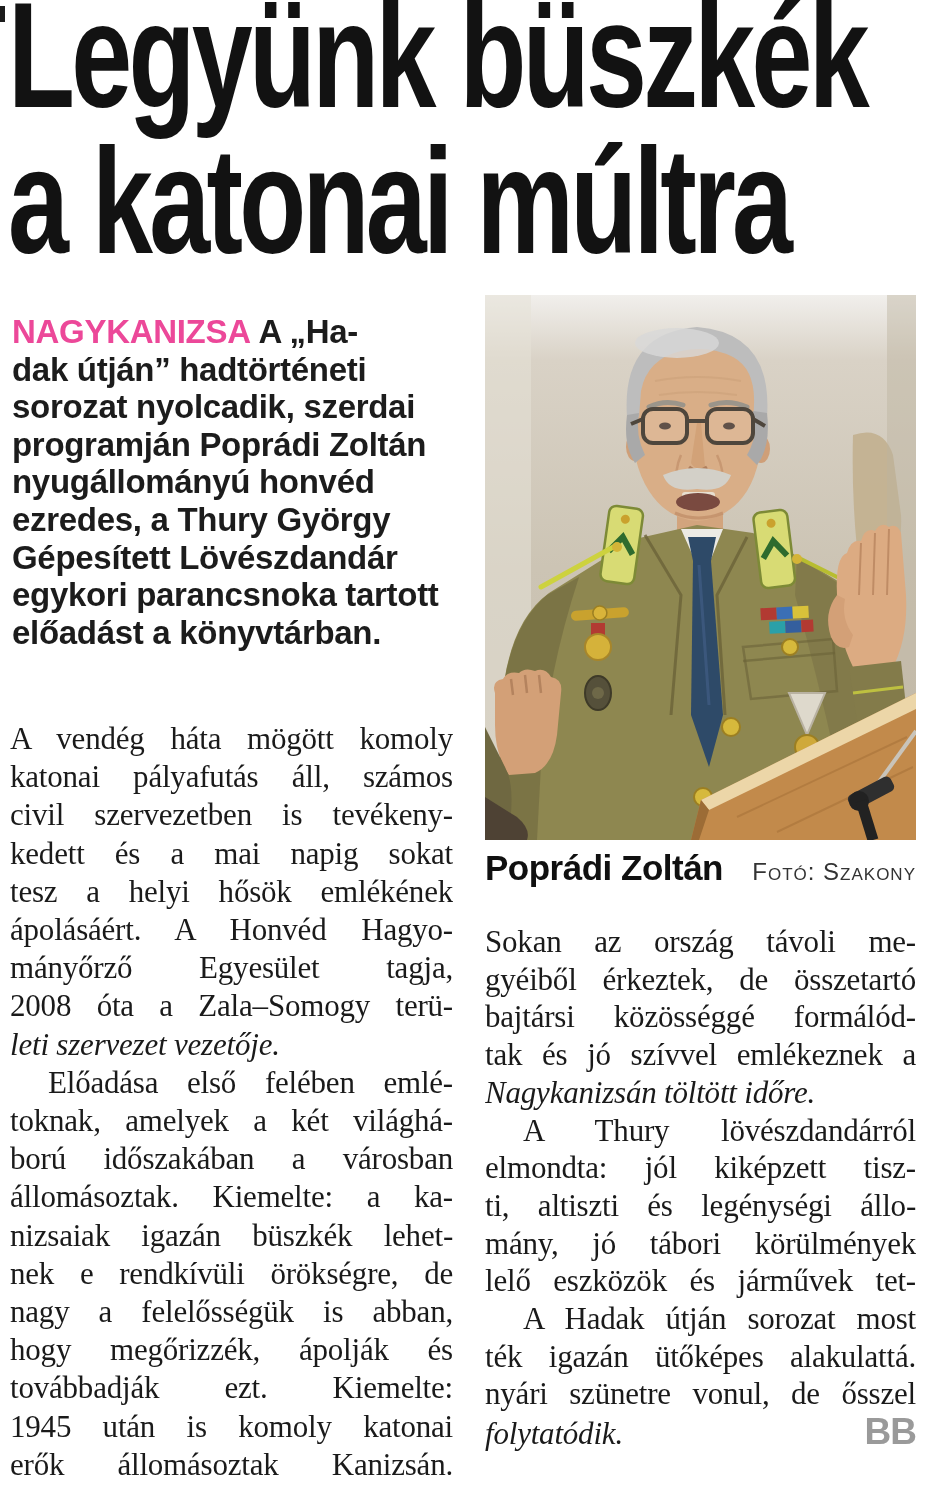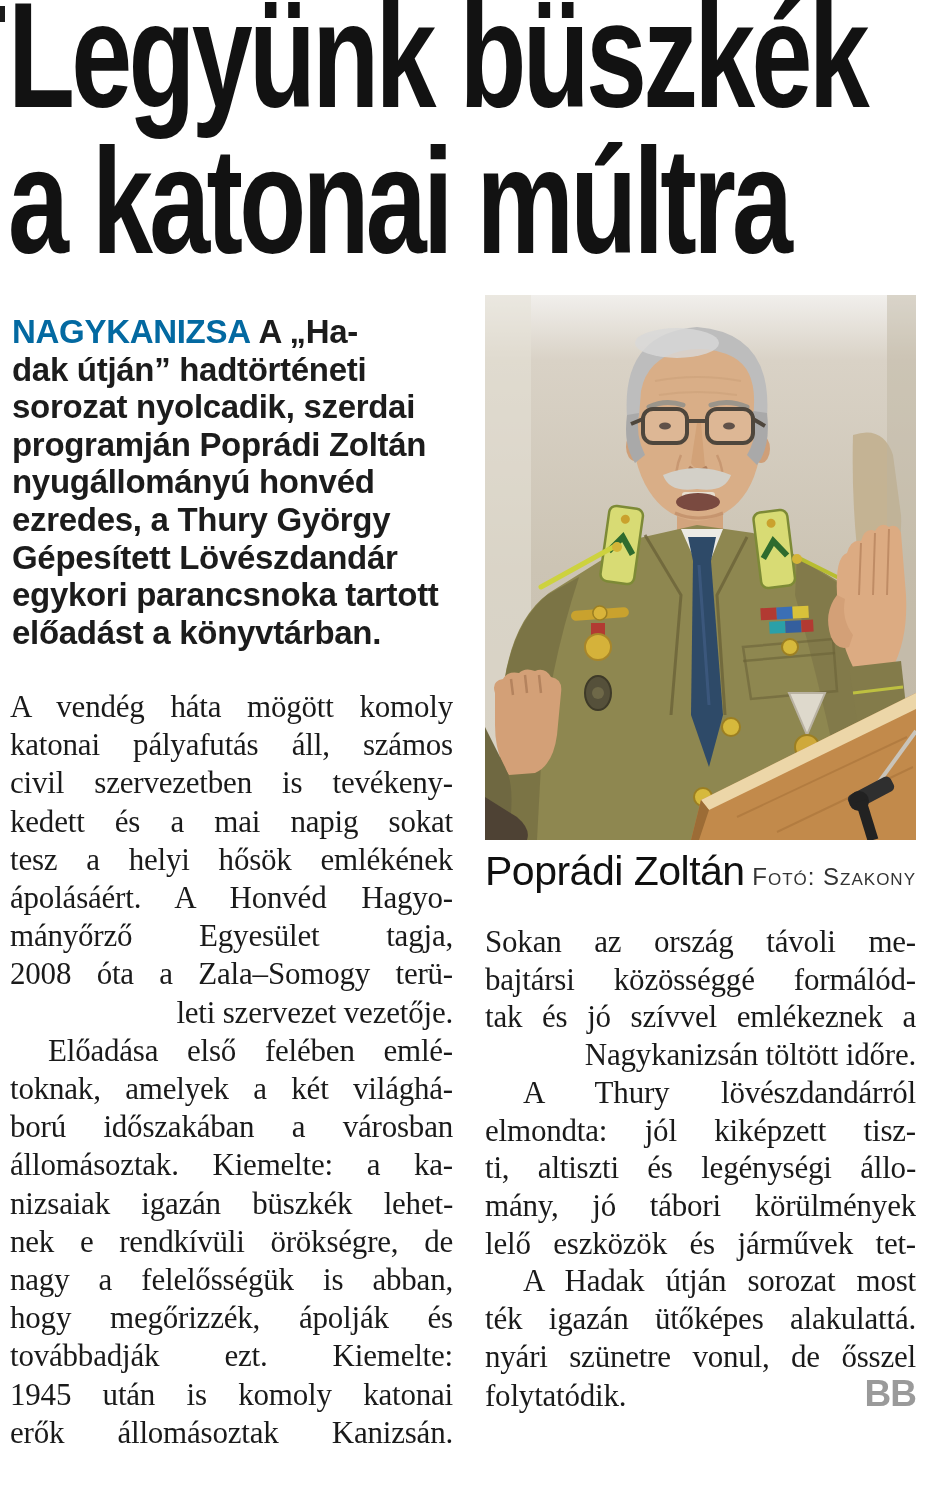--- a/index.html
+++ b/index.html
@@ -11,39 +11,39 @@
   .headline{position:absolute;left:8px;top:-18px;margin:0;
             font-family:"Liberation Sans",sans-serif;font-weight:bold;color:#121212;
             letter-spacing:-5px;white-space:nowrap;
             transform:scaleX(.73);transform-origin:0 0;}
   .hl-line{font-size:150px;line-height:146px;}
 
   
   .lead{position:absolute;left:12px;top:313px;width:452px;
         font-family:"Liberation Sans",sans-serif;font-size:33px;line-height:37.6px;
         font-weight:600;color:#1c1c1c;letter-spacing:-0.3px;}
-  .tag{color:#0369a1;font-weight:800;}
+  .tag{color:#ec4899;font-weight:800;}
 
   
   .col{position:absolute;font-size:31px;letter-spacing:-0.2px;color:#1a1a1a;}
-  .left-col{left:10px;top:688px;width:443px;line-height:38.2px;}
+  .left-col{left:10px;top:720px;width:443px;line-height:38.2px;}
   .right-col{left:485px;top:923px;width:431px;line-height:37.7px;}
   .jl{text-align:justify;text-align-last:justify;overflow:hidden;white-space:normal;}
-  .ll{text-align:right;overflow:hidden;}
+  .ll{text-align:left;overflow:hidden;font-style:italic;}
   .ind{text-indent:38px;}
 
   
   .photo{position:absolute;left:485px;top:295px;width:431px;height:545px;margin:0;}
   .photo svg{display:block;width:431px;height:545px;}
 
   
   .caption-row{position:absolute;left:485px;top:848px;width:431px;display:flex;
                justify-content:space-between;align-items:baseline;
                font-family:"Liberation Sans",sans-serif;}
-  .caption-name{font-weight:normal;font-size:41px;color:#101010;letter-spacing:-0.5px;text-align:center;}
+  .caption-name{font-weight:bold;font-size:35px;color:#101010;letter-spacing:-0.5px;}
   .credit{font-size:24px;font-variant:small-caps;color:#333;letter-spacing:1px;font-weight:500;}
 
   
   .lastrow{display:flex;justify-content:space-between;align-items:baseline;}
   .byline{font-family:"Liberation Sans",sans-serif;font-weight:bold;font-size:37px;
           color:#9a9a9a;letter-spacing:-1px;line-height:1;}
 </style>
 </head>
 <body>
 
@@ -220,20 +220,21 @@
     <div class="jl">nek e rendkívüli örökségre, de</div>
     <div class="jl">nagy a felelősségük is abban,</div>
     <div class="jl">hogy megőrizzék, ápolják és</div>
     <div class="jl">továbbadják ezt. Kiemelte:</div>
     <div class="jl">1945 után is komoly katonai</div>
     <div class="jl">erők állomásoztak Kanizsán.</div>
   </div>
 
   <div class="col right-col">
     <div class="jl">Sokan az ország távoli me-</div>
+    <div class="jl">gyéiből érkeztek, de összetartó</div>
     <div class="jl">bajtársi közösséggé formálód-</div>
     <div class="jl">tak és jó szívvel emlékeznek a</div>
     <div class="ll">Nagykanizsán töltött időre.</div>
     <div class="jl ind">A Thury lövészdandárról</div>
     <div class="jl">elmondta: jól kiképzett tisz-</div>
     <div class="jl">ti, altiszti és legénységi állo-</div>
     <div class="jl">mány, jó tábori körülmények</div>
     <div class="jl">lelő eszközök és járművek tet-</div>
     <div class="jl ind">A Hadak útján sorozat most</div>
     <div class="jl">ték igazán ütőképes alakulattá.</div>

